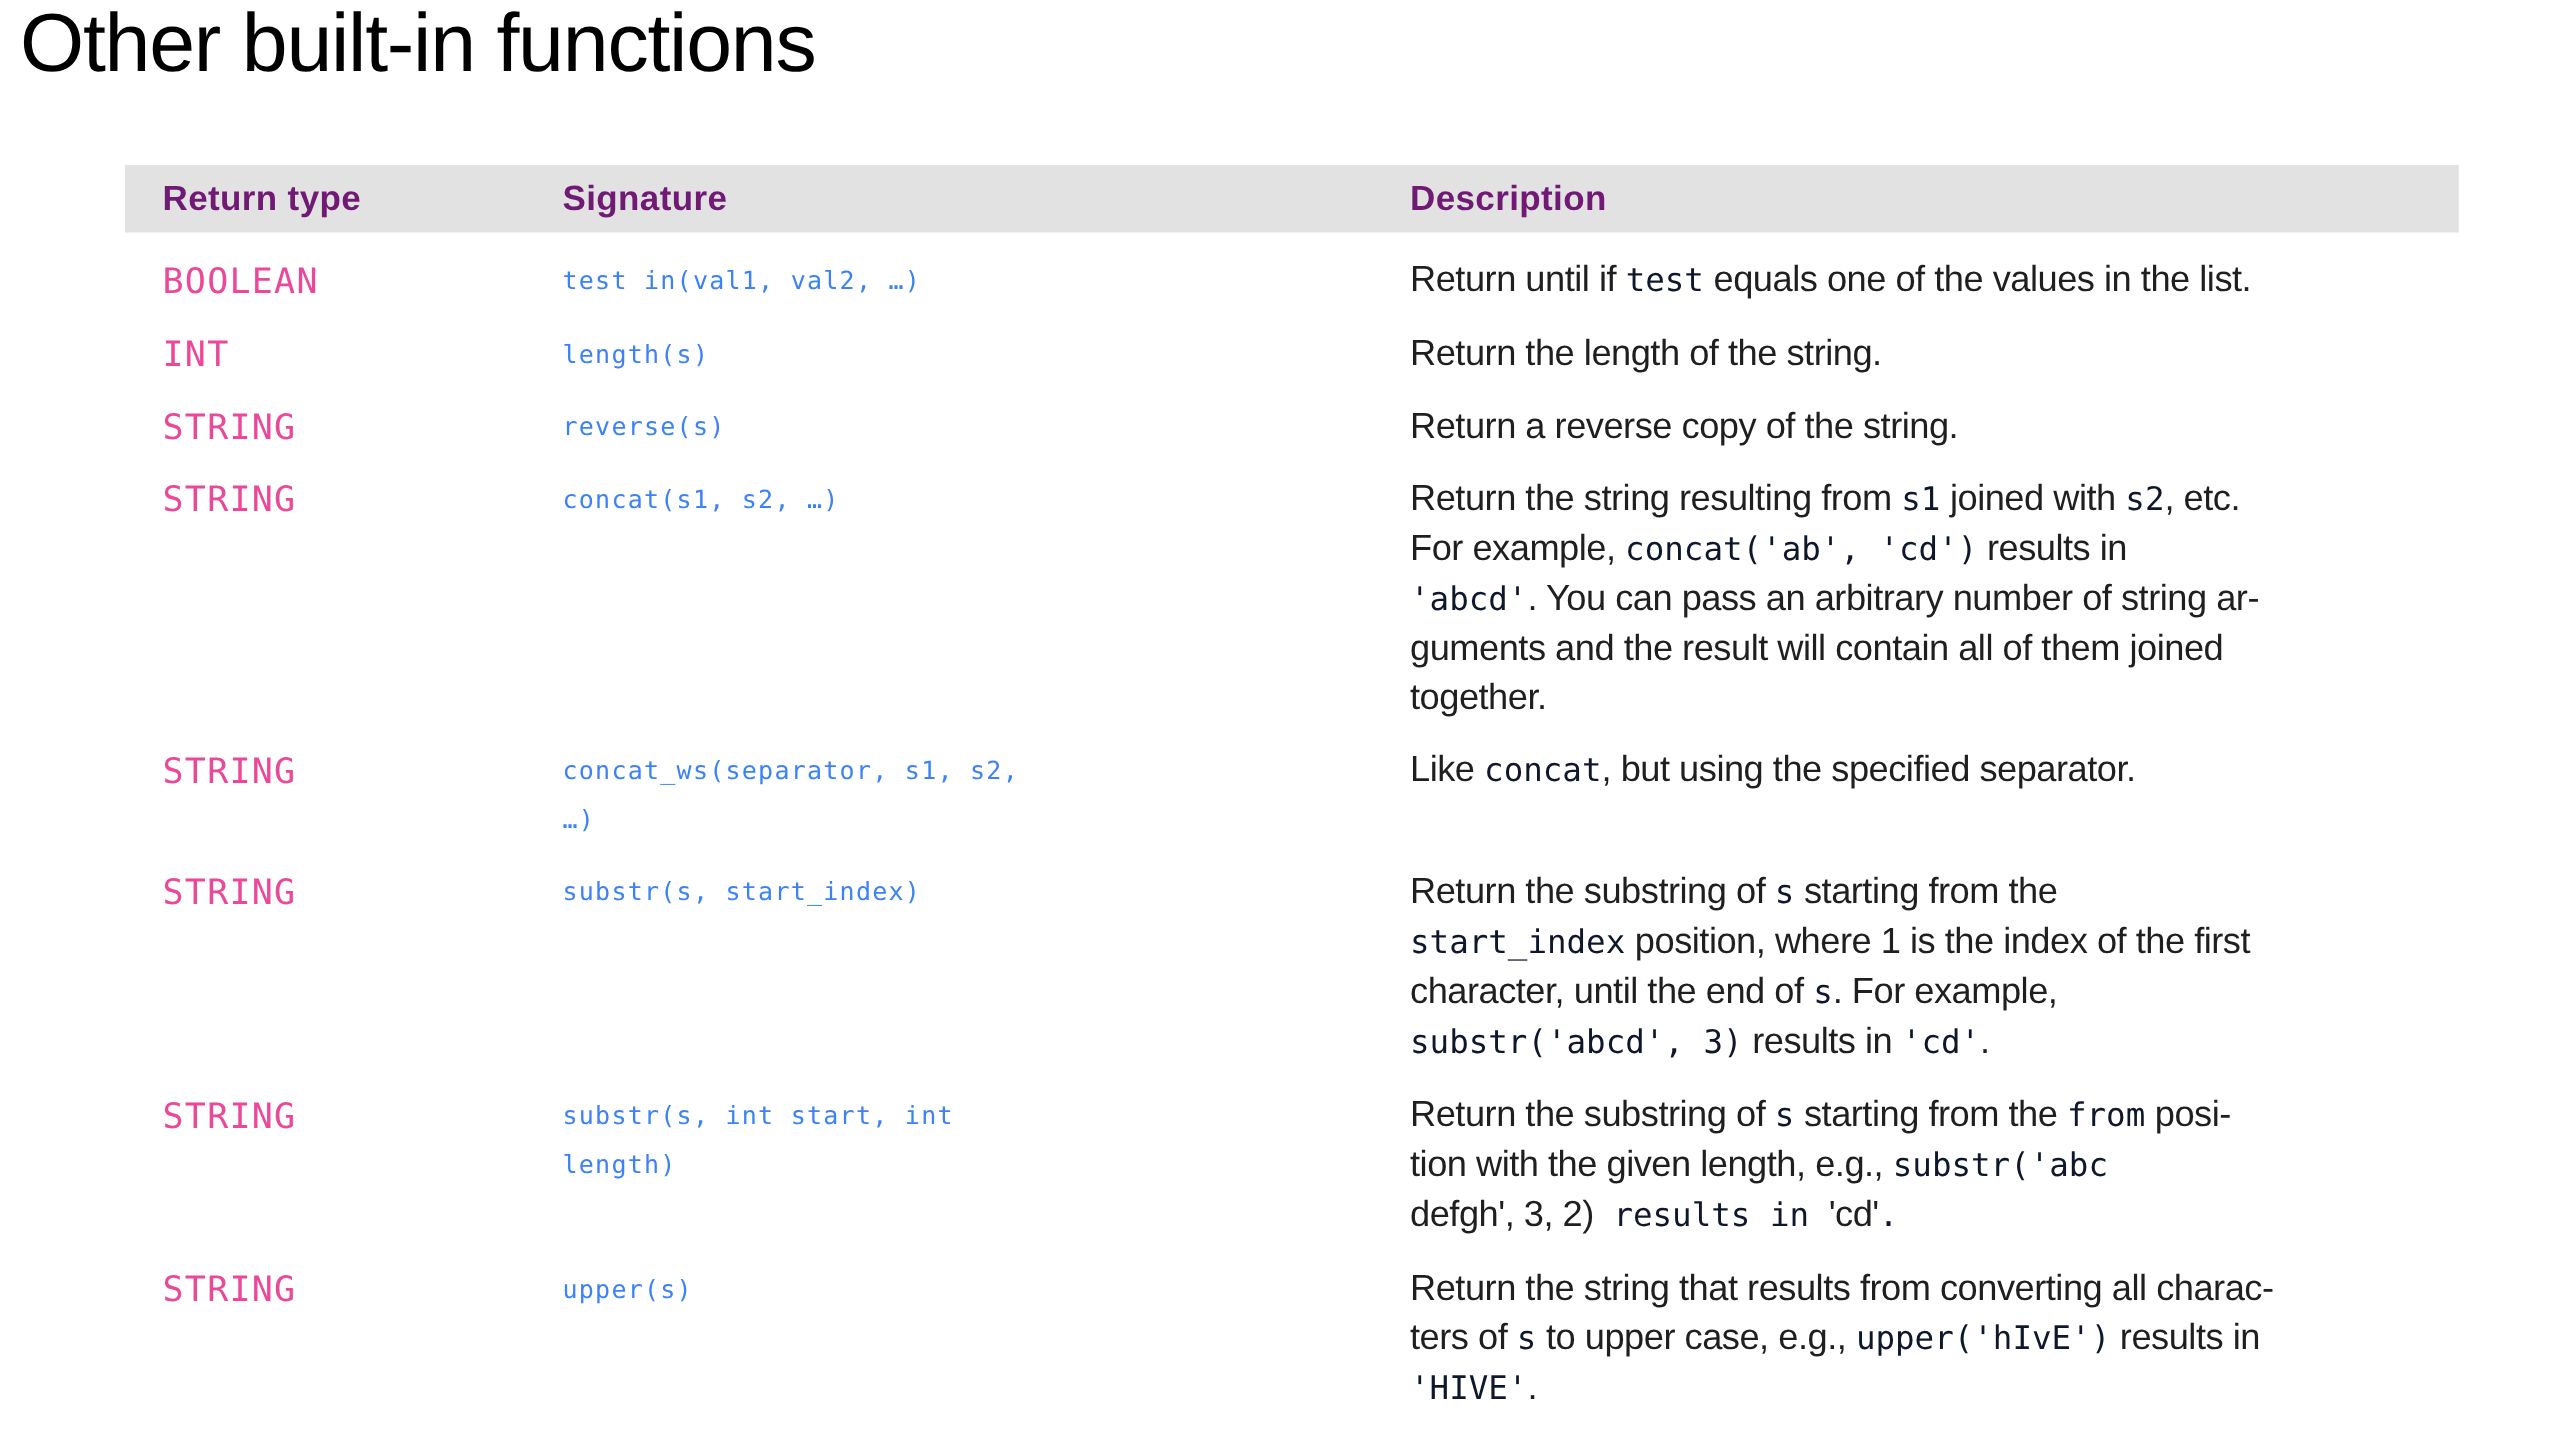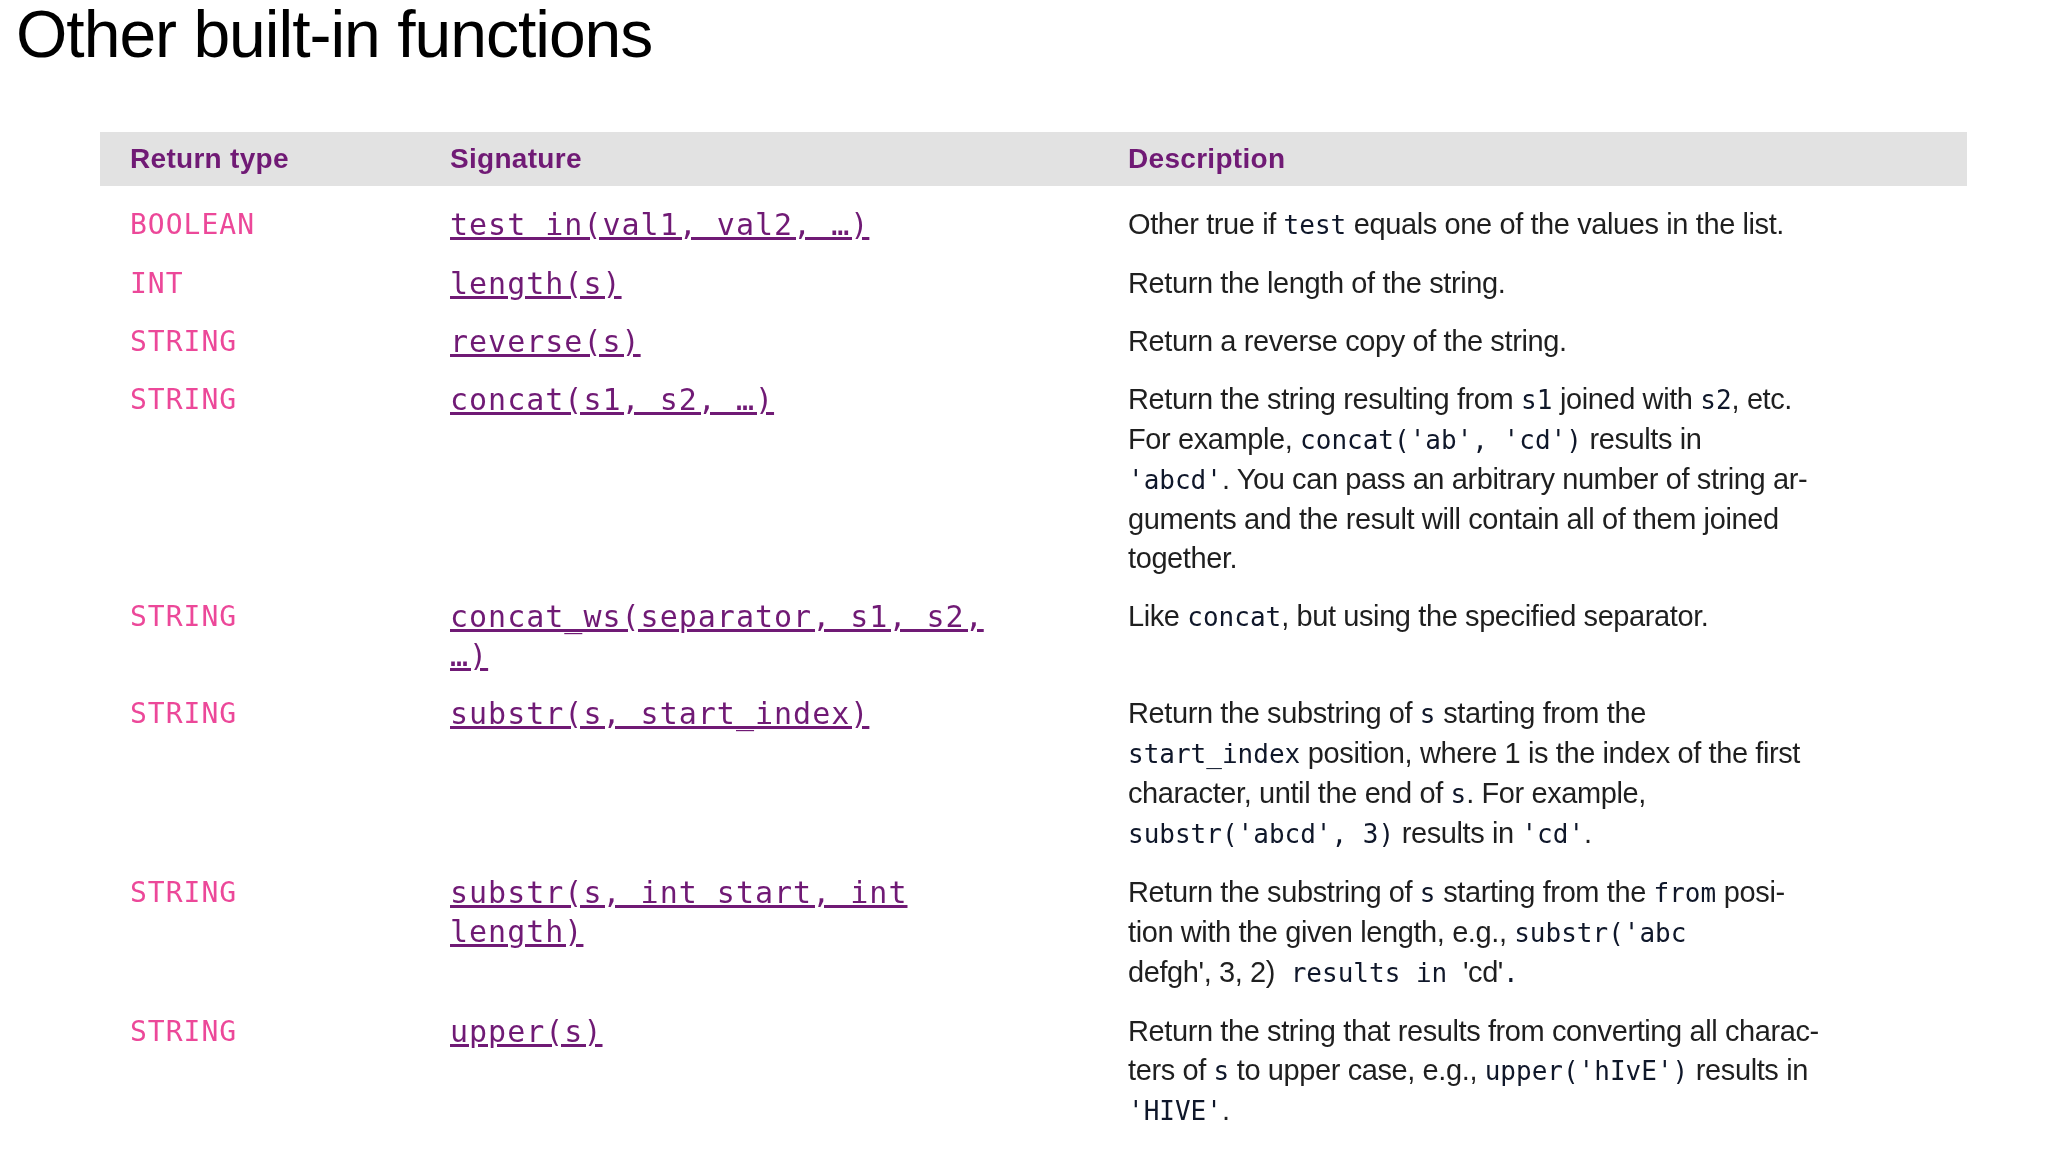--- a/index.html
+++ b/index.html
@@ -48,25 +48,24 @@
   .cell-type {
     padding-left:30px;
     font-family:"DejaVu Sans Mono", monospace;
     font-size:28px;
     letter-spacing:1px;
     line-height:39px;
     color:#ec4899;
   }
   .cell-sig {
     font-family:"DejaVu Sans Mono", monospace;
-    font-size:30px;
+    font-size:20px;
     letter-spacing:1px;
     line-height:39px;
-    color:#701a75;
-    text-decoration:underline;
+    color:#3b82f6;
   }
   .cell-desc {
     font-size:29px;
     letter-spacing:-0.4px;
     line-height:39px;
     color:#1f1f1f;
   }
   .tline { white-space:nowrap; }
   .code {
     font-family:"DejaVu Sans Mono", monospace;
@@ -86,21 +85,21 @@
     <div class="hcell">Signature</div>
     <div class="hcell">Description</div>
   </div>
   <div class="tbody">
   <div class="trow">
     <div class="cell-type">BOOLEAN</div>
     <div class="cell-sig">
           <div class="tline">test in(val1, val2, …)</div>
         </div>
     <div class="cell-desc">
-          <div class="tline"><span>Other true if </span><span class="code">test</span><span> equals one of the values in the list.</span></div>
+          <div class="tline"><span>Return until if </span><span class="code">test</span><span> equals one of the values in the list.</span></div>
         </div>
   </div>
 
   <div class="trow">
     <div class="cell-type">INT</div>
     <div class="cell-sig">
           <div class="tline">length(s)</div>
         </div>
     <div class="cell-desc">
           <div class="tline"><span>Return the length of the string.</span></div>

